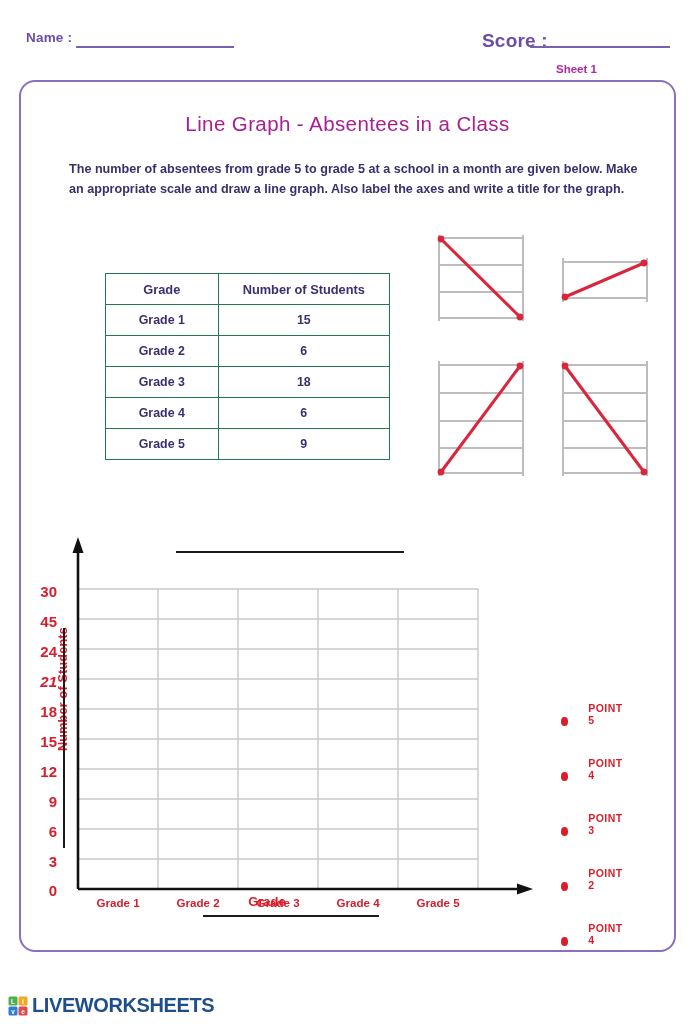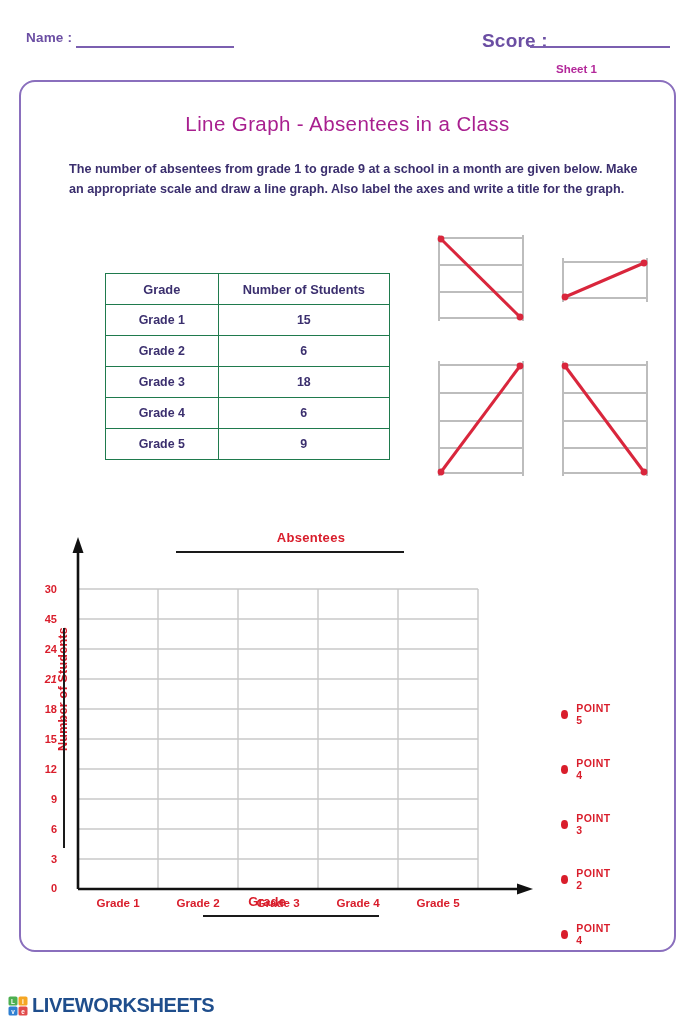--- a/index.html
+++ b/index.html
@@ -79,39 +79,39 @@
     transform: rotate(-90deg); transform-origin: center center;
     font-size: 12.6px; font-weight: 700; color: #d91d2b; letter-spacing: .2px;
   }
   .ylab-line {
     position: absolute; left: 42px; top: 546px; width: 0; height: 220px;
     border-left: 2.4px solid #1a1a1a;
   }
 
   .ytick {
     position: absolute; width: 30px; text-align: right;
-    font-size: 11px; font-weight: 700; color: #d91d2b;
+    font-size: 15px; font-weight: 700; color: #d91d2b;
   }
   .xtick {
     position: absolute; width: 80px; text-align: center;
     font-size: 11.6px; font-weight: 700; color: #d91d2b;
   }
 
   .xlab {
     position: absolute; left: 186px; top: 812px; width: 120px;
     text-align: center; font-size: 13px; font-weight: 700; color: #d91d2b;
   }
   .xlab-line {
     position: absolute; left: 182px; top: 833px; width: 176px; height: 0;
     border-bottom: 2.4px solid #1a1a1a;
   }
 
   
   .legend { position: absolute; left: 540px; top: 620px; }
-  .legend-row { position: absolute; display: flex; align-items: center; gap: 8px; }
+  .legend-row { position: absolute; display: flex; align-items: flex-end; gap: 20px; }
   .legend-dot { width: 9px; height: 9px; border-radius: 50%; background: #d91d2b; display: block; }
   .legend-lbl { font-size: 10.5px; font-weight: 700; color: #d91d2b; letter-spacing: .4px; }
 
   
   .footer { position: absolute; left: 8px; top: 994px; display: flex; align-items: center; gap: 4px; }
   .lw-icon { width: 20px; height: 20px; display: block; }
   .lw-text { font-size: 20px; font-weight: 700; color: #1f4e8c; letter-spacing: -0.4px; font-family: "Liberation Sans", sans-serif; }
 </style>
 </head>
 <body>
@@ -122,21 +122,21 @@
   <div class="hdr-name-line"></div>
 
   <div class="hdr-score">Score :</div>
   <div class="hdr-score-line"></div>
 
   <div class="sheet-no">Sheet 1</div>
 
   <div class="card">
 
     <div class="title">Line Graph - Absentees in a Class</div>
-    <div class="intro">The number of absentees from grade 1 to grade 9 at a school in a month are given below. Make an appropriate scale and draw a line graph. Also label the axes and write a title for the graph.</div>
+    <div class="intro">The number of absentees from grade 5 to grade 5 at a school in a month are given below. Make an appropriate scale and draw a line graph. Also label the axes and write a title for the graph.</div>
 
     <table class="dtable">
       <thead>
         <tr>
           <th class="c0">Grade</th>
           <th class="c1">Number of Students</th>
         </tr>
       </thead>
       <tbody>
         <tr>
@@ -214,21 +214,20 @@
           <line x1="8" y1="116" x2="92" y2="116"></line>
           <line x1="8" y1="4" x2="8" y2="119"></line>
           <line x1="92" y1="4" x2="92" y2="119"></line>
         </g>
         <line x1="10" y1="9" x2="89" y2="115" stroke="#d9263c" stroke-width="3"></line>
         <circle cx="10" cy="9" r="3.4" fill="#d9263c"></circle>
         <circle cx="89" cy="115" r="3.4" fill="#d9263c"></circle>
       </svg>
     </div>
 
-    <div class="graph-title">Absentees</div>
     <div class="graph-title-line"></div>
 
     <div class="ylab">Number of Students</div>
     <div class="ylab-line"></div>
 
     <div class="ytick" style="left:6px; top:501px;">30</div>
     <div class="ytick" style="left:6px; top:531px;">45</div>
     <div class="ytick" style="left:6px; top:561px;">24</div>
     <div class="ytick" style="left:6px; top:591px;font-style:italic;">21</div>
     <div class="ytick" style="left:6px; top:621px;">18</div>

